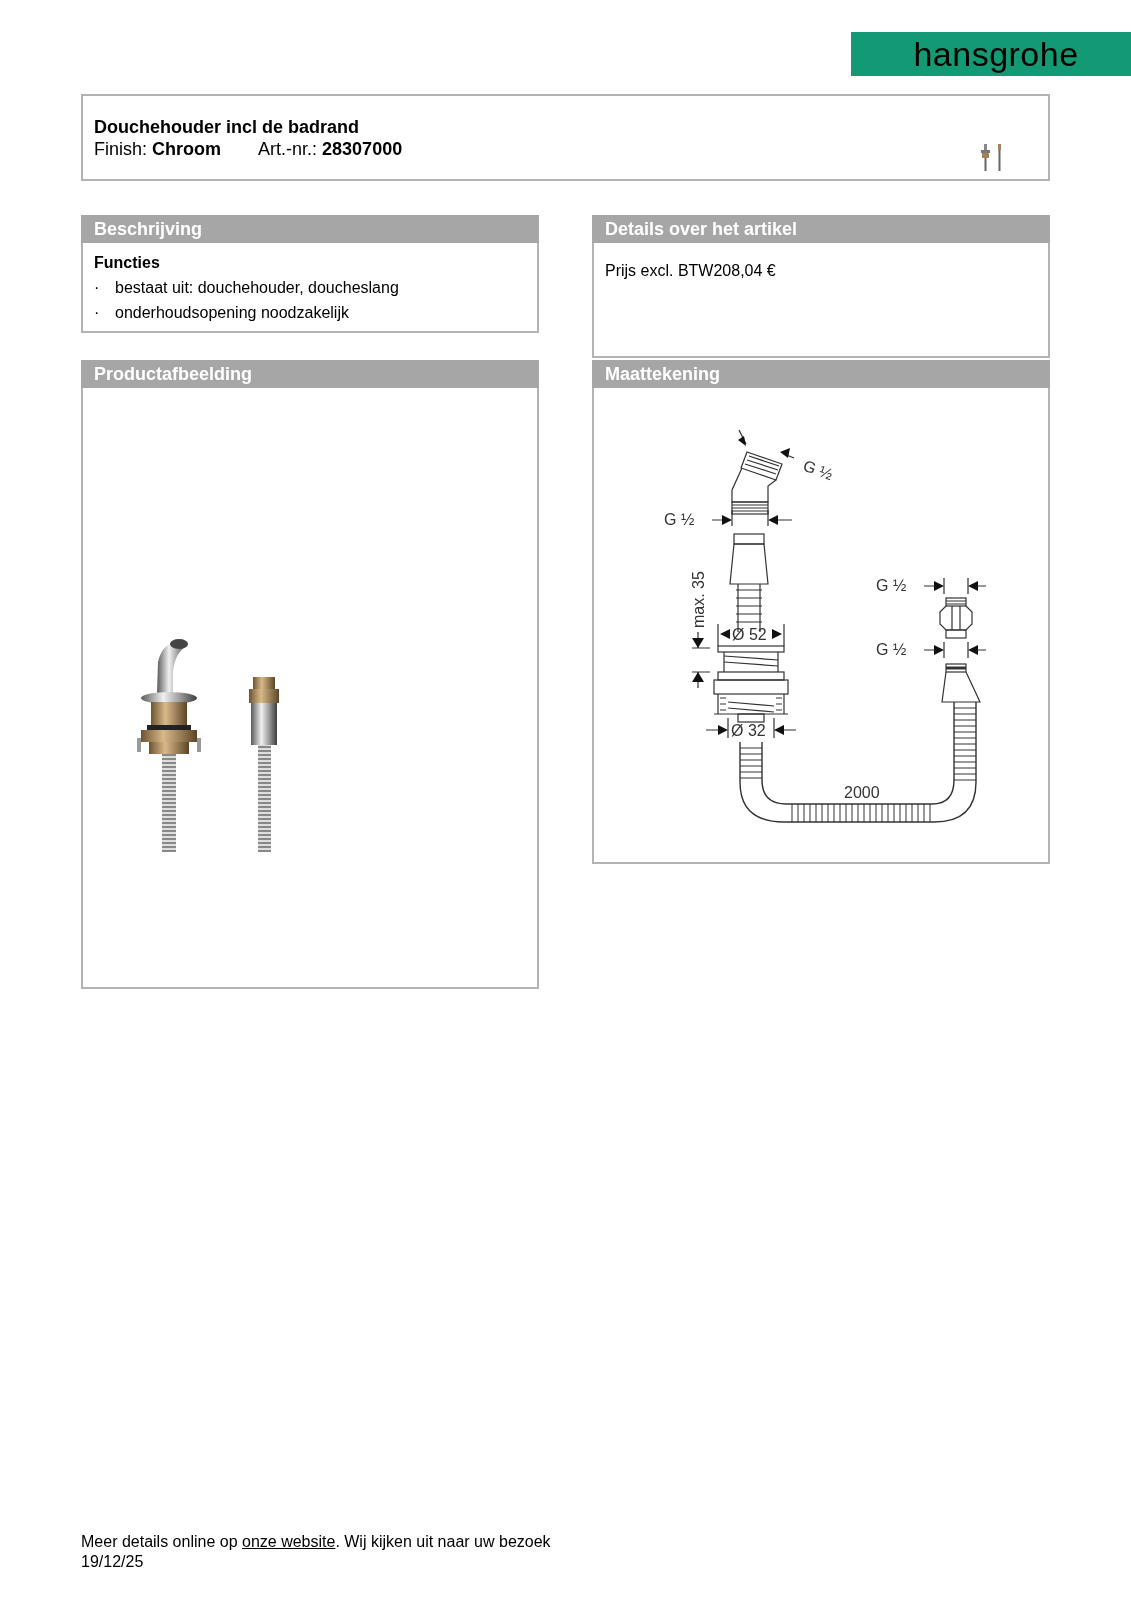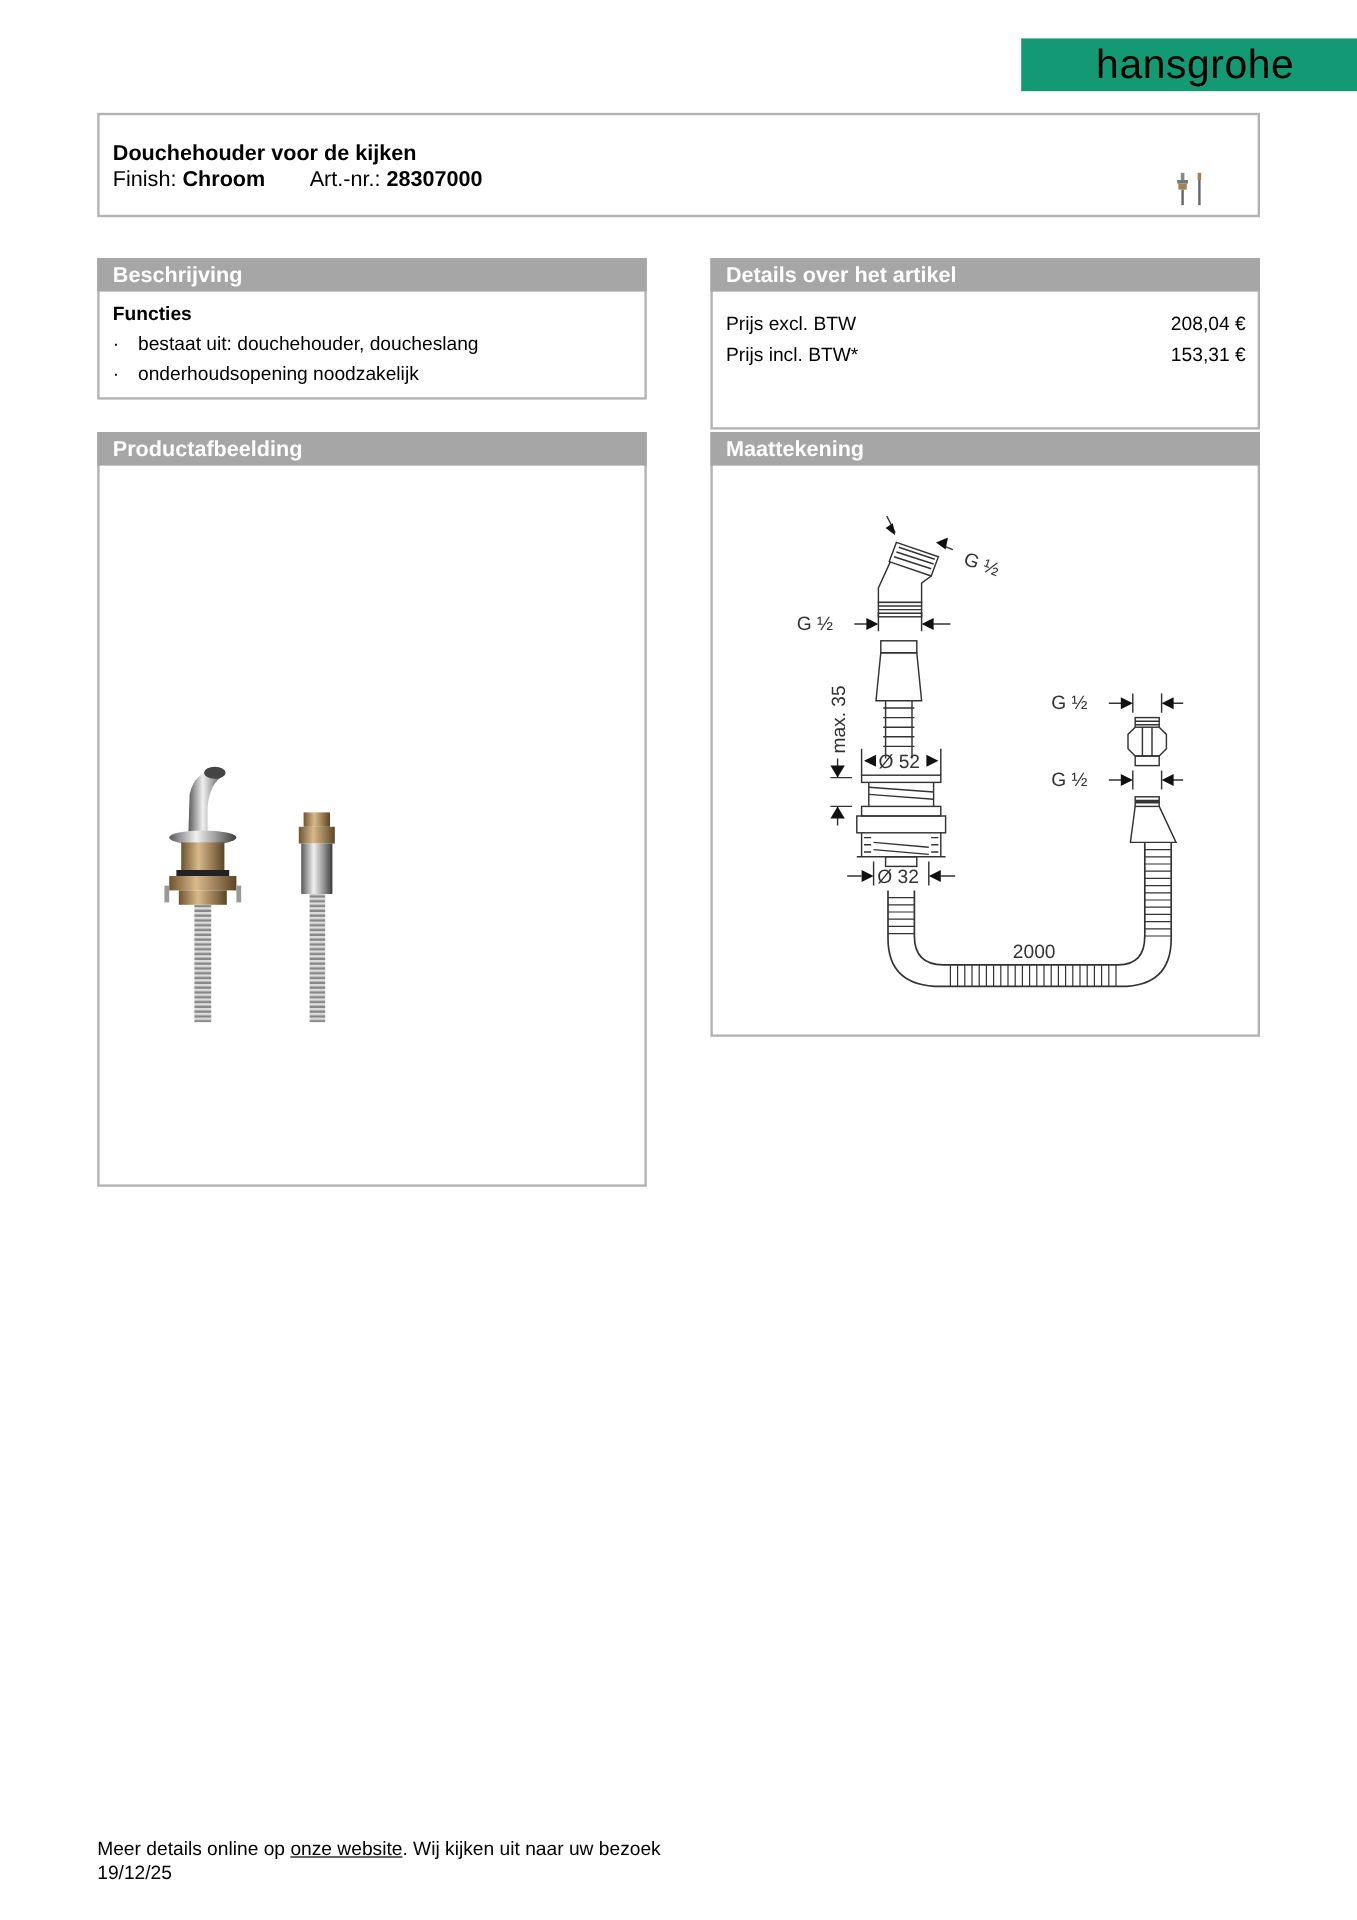--- a/index.html
+++ b/index.html
@@ -19,37 +19,37 @@
   .panel .hdr { position:absolute; left:-2px; top:-2px; right:-2px; height:28px; background:#a6a6a6;
                 color:#fff; font-weight:bold; font-size:18px; line-height:28px; padding-left:13px; box-sizing:border-box; }
   .p-desc { left:81px; top:215px; width:458px; height:118px; }
   .p-details { left:592px; top:215px; width:458px; height:143px; }
   .p-img { left:81px; top:360px; width:458px; height:629px; }
   .p-draw { left:592px; top:360px; width:458px; height:504px; }
   .p-desc .sub { position:absolute; left:11px; top:37px; font-size:16px; font-weight:bold; }
   .p-desc ul { position:absolute; left:11px; top:58px; margin:0; padding:0; list-style:none; font-size:16px; }
   .p-desc li { height:25px; line-height:25px; display:flex; }
   .p-desc li .dot { width:21px; }
-  .p-details .row { position:absolute; left:11px; right:10px; font-size:16px; display:flex; justify-content:space-between;gap:44px; }
+  .p-details .row { position:absolute; left:11px; right:10px; font-size:16px; display:flex; justify-content:flex-start; }
   .p-details .r1 { top:45px; }
   .p-details .r2 { top:71px; }
   .photo { position:absolute; left:30px; top:270px; width:200px; height:220px; }
   .drawing { position:absolute; left:40px; top:40px; width:380px; height:450px; }
   .footer-left { position:absolute; left:81px; top:1532px; font-size:16px; line-height:20px; }
   .footer-left a { color:#000; text-decoration:underline; }
   .footer-right { position:absolute; left:935px; top:1620px; font-size:16px; display:flex; }
   .footer-right .pg { margin-left:33px; }
 </style>
 </head>
 <body>
 
 <div class="logo">hansgrohe</div>
 
 <div class="title-box">
-  <div class="t1">Douchehouder voor de kijken</div>
+  <div class="t1">Douchehouder incl de badrand</div>
   <div class="t2">
     <span>Finish:</span>
     <b>Chroom</b>
     <span class="artnr">Art.-nr.:</span>
     <b>28307000</b>
   </div>
   <svg class="thumb" viewBox="0 0 32 32">
     <rect x="8" y="4" width="3" height="6" fill="#888"></rect>
     <rect x="5" y="10" width="9" height="3" fill="#777"></rect>
     <rect x="6" y="13" width="7" height="5" fill="#a0825a"></rect>
@@ -72,24 +72,20 @@
       <span>onderhoudsopening noodzakelijk</span>
     </li>
   </ul>
 </div>
 
 <div class="panel p-details">
   <div class="hdr">Details over het artikel</div>
   <div class="row r1">
     <span>Prijs excl. BTW</span>
     <span>208,04 €</span>
-  </div>
-  <div class="row r2">
-    <span>Prijs incl. BTW*</span>
-    <span>153,31 €</span>
   </div>
 </div>
 
 <div class="panel p-img">
   <div class="hdr">Productafbeelding</div>
   <svg class="photo" viewBox="0 0 200 220">
     <defs>
       <linearGradient id="chrome" x1="0" x2="1">
         <stop offset="0" stop-color="#5a5a5a"></stop>
           <stop offset="0.4" stop-color="#f0f0f0"></stop>

